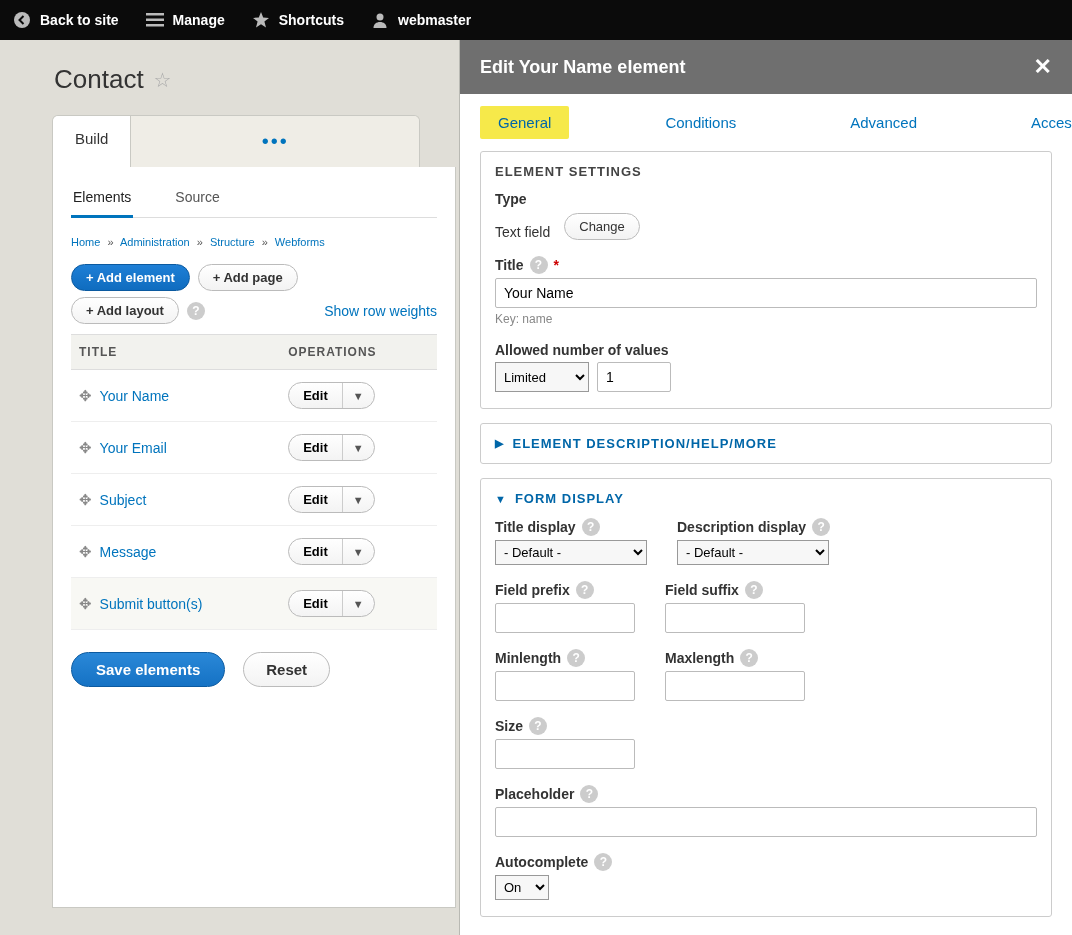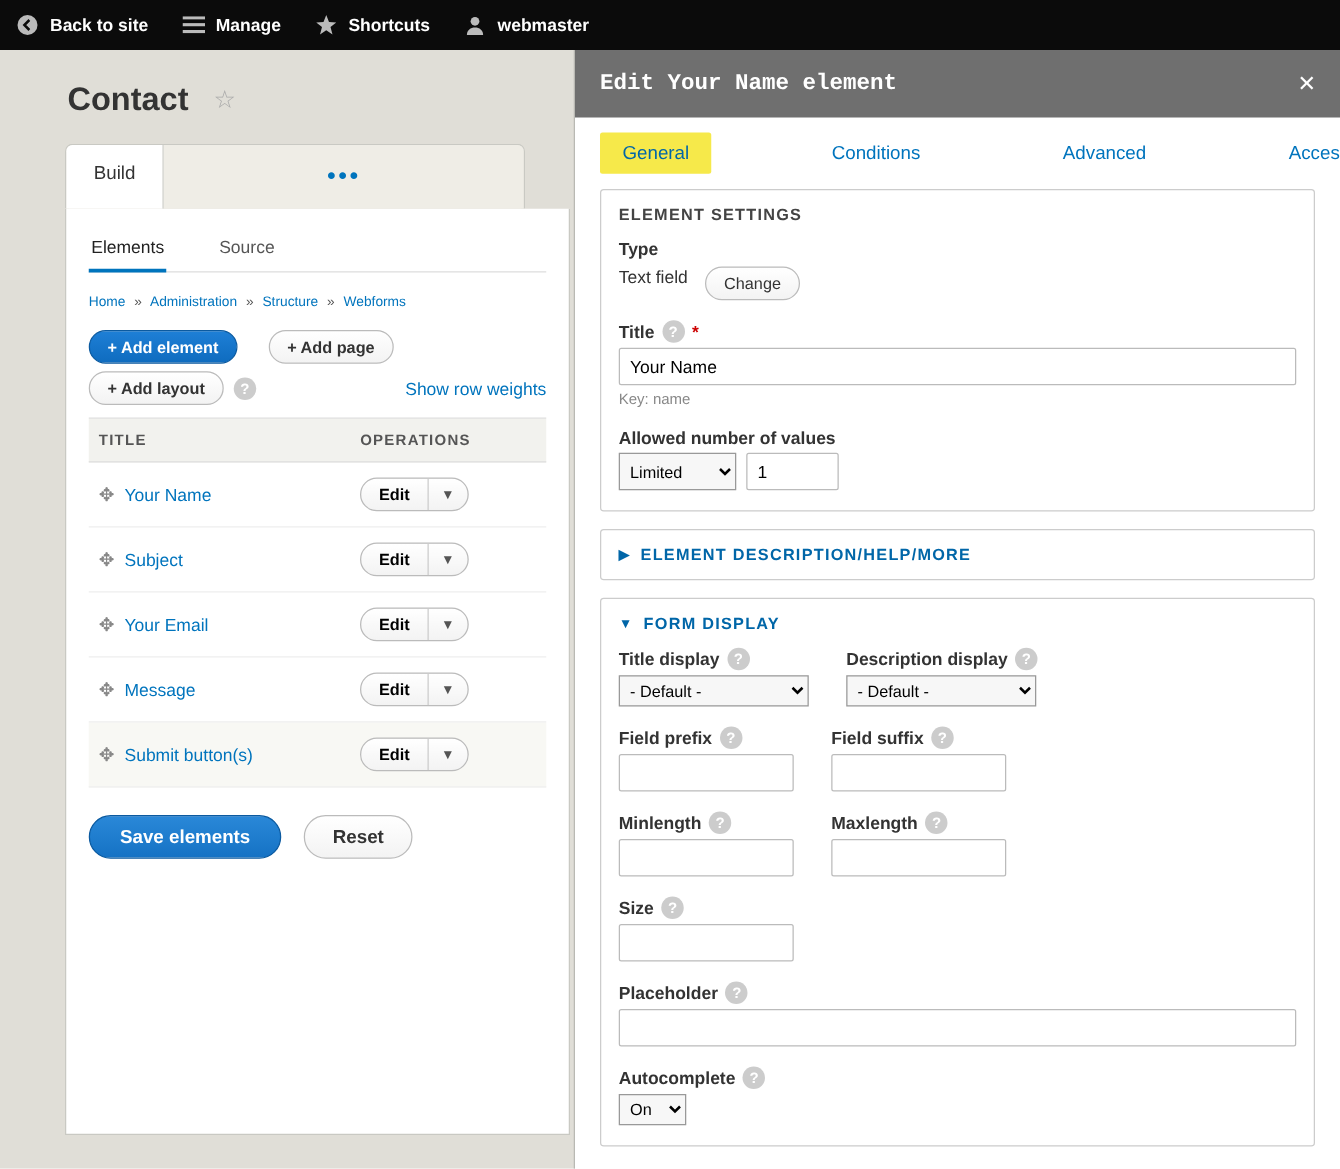--- a/index.html
+++ b/index.html
@@ -61,23 +61,23 @@
   }
 
   
   .page-title-row {
     display: flex;
     align-items: center;
     padding: 0 28px 20px 54px;
   }
   .page-title {
     font-size: 26px;
-    font-weight: bold;
+    font-weight: normal;
     color: #333;
-    margin-right: 20px;
+    margin-right: 10px;
   }
   .star-outline { color: #aaa; font-size: 20px; }
 
   
   .build-tabs {
     display: flex;
     margin-left: 52px;
     border-bottom: none;
     align-items: stretch;
     border: 1px solid #c9c9c3;
@@ -144,21 +144,21 @@
     margin: 8px 0 16px 0;
     color:#555;
     font-size:11px;
   }
   .breadcrumb span.sep { margin: 0 4px; }
 
   .action-row {
     display:flex;
     flex-wrap:wrap;
     align-items:center;
-    gap:25px;
+    gap:8px;
     margin-bottom:6px;
   }
   .pill-btn {
     border-radius: 16px;
     padding: 5px 14px;
     font-size:13px;
     border:1px solid #bbb;
     background: linear-gradient(#fff,#f3f3f3);
     cursor:pointer;
     display:inline-flex;
@@ -270,21 +270,20 @@
 
   
   .slide-header {
     background:#6f6f6f;
     color:#fff;
     padding:14px 20px;
     font-size:18px;
     font-weight:bold;
     display:flex;
     align-items:center;
-    font-family:Liberation Mono, monospace;
   }
   .close-x {
     margin-left:auto;
     font-size:22px;
     cursor:pointer;
     font-weight:bold;
   }
 
   .tabrow {
     display:flex;
@@ -346,21 +345,21 @@
 
   .flabel {
     font-weight:bold;
     font-size:14px;
     display:flex;
     align-items:center;
     gap:6px;
     margin-bottom:4px;
   }
   .req-star { color:#c00; font-weight:bold; }
-  .type-row { display:flex; align-items:flex-start; gap:14px; margin:6px 0 16px 0; font-size:14px; }
+  .type-row { display:flex; align-items:flex-end; gap:14px; margin:6px 0 16px 0; font-size:14px; }
 
   .txt-input {
     border:1px solid #bbb;
     border-radius:2px;
     padding:6px 8px;
     font-size:14px;
     width:100%;
     background:#fff;
   }
   .txt-input.sm { width:74px; }
@@ -474,28 +473,28 @@
         </thead>
         <tbody>
           <tr>
             <td><span class="drag-handle">✥</span><a>Your Name</a></td>
             <td><span class="op-btn-group">
                   <button class="op-edit">Edit</button>
                   <button class="op-toggle">▼</button>
                 </span></td>
           </tr>
           <tr>
-            <td><span class="drag-handle">✥</span><a>Subject</a></td>
+            <td><span class="drag-handle">✥</span><a>Your Email</a></td>
             <td><span class="op-btn-group">
                   <button class="op-edit">Edit</button>
                   <button class="op-toggle">▼</button>
                 </span></td>
           </tr>
           <tr>
-            <td><span class="drag-handle">✥</span><a>Your Email</a></td>
+            <td><span class="drag-handle">✥</span><a>Subject</a></td>
             <td><span class="op-btn-group">
                   <button class="op-edit">Edit</button>
                   <button class="op-toggle">▼</button>
                 </span></td>
           </tr>
           <tr>
             <td><span class="drag-handle">✥</span><a>Message</a></td>
             <td><span class="op-btn-group">
                   <button class="op-edit">Edit</button>
                   <button class="op-toggle">▼</button>

